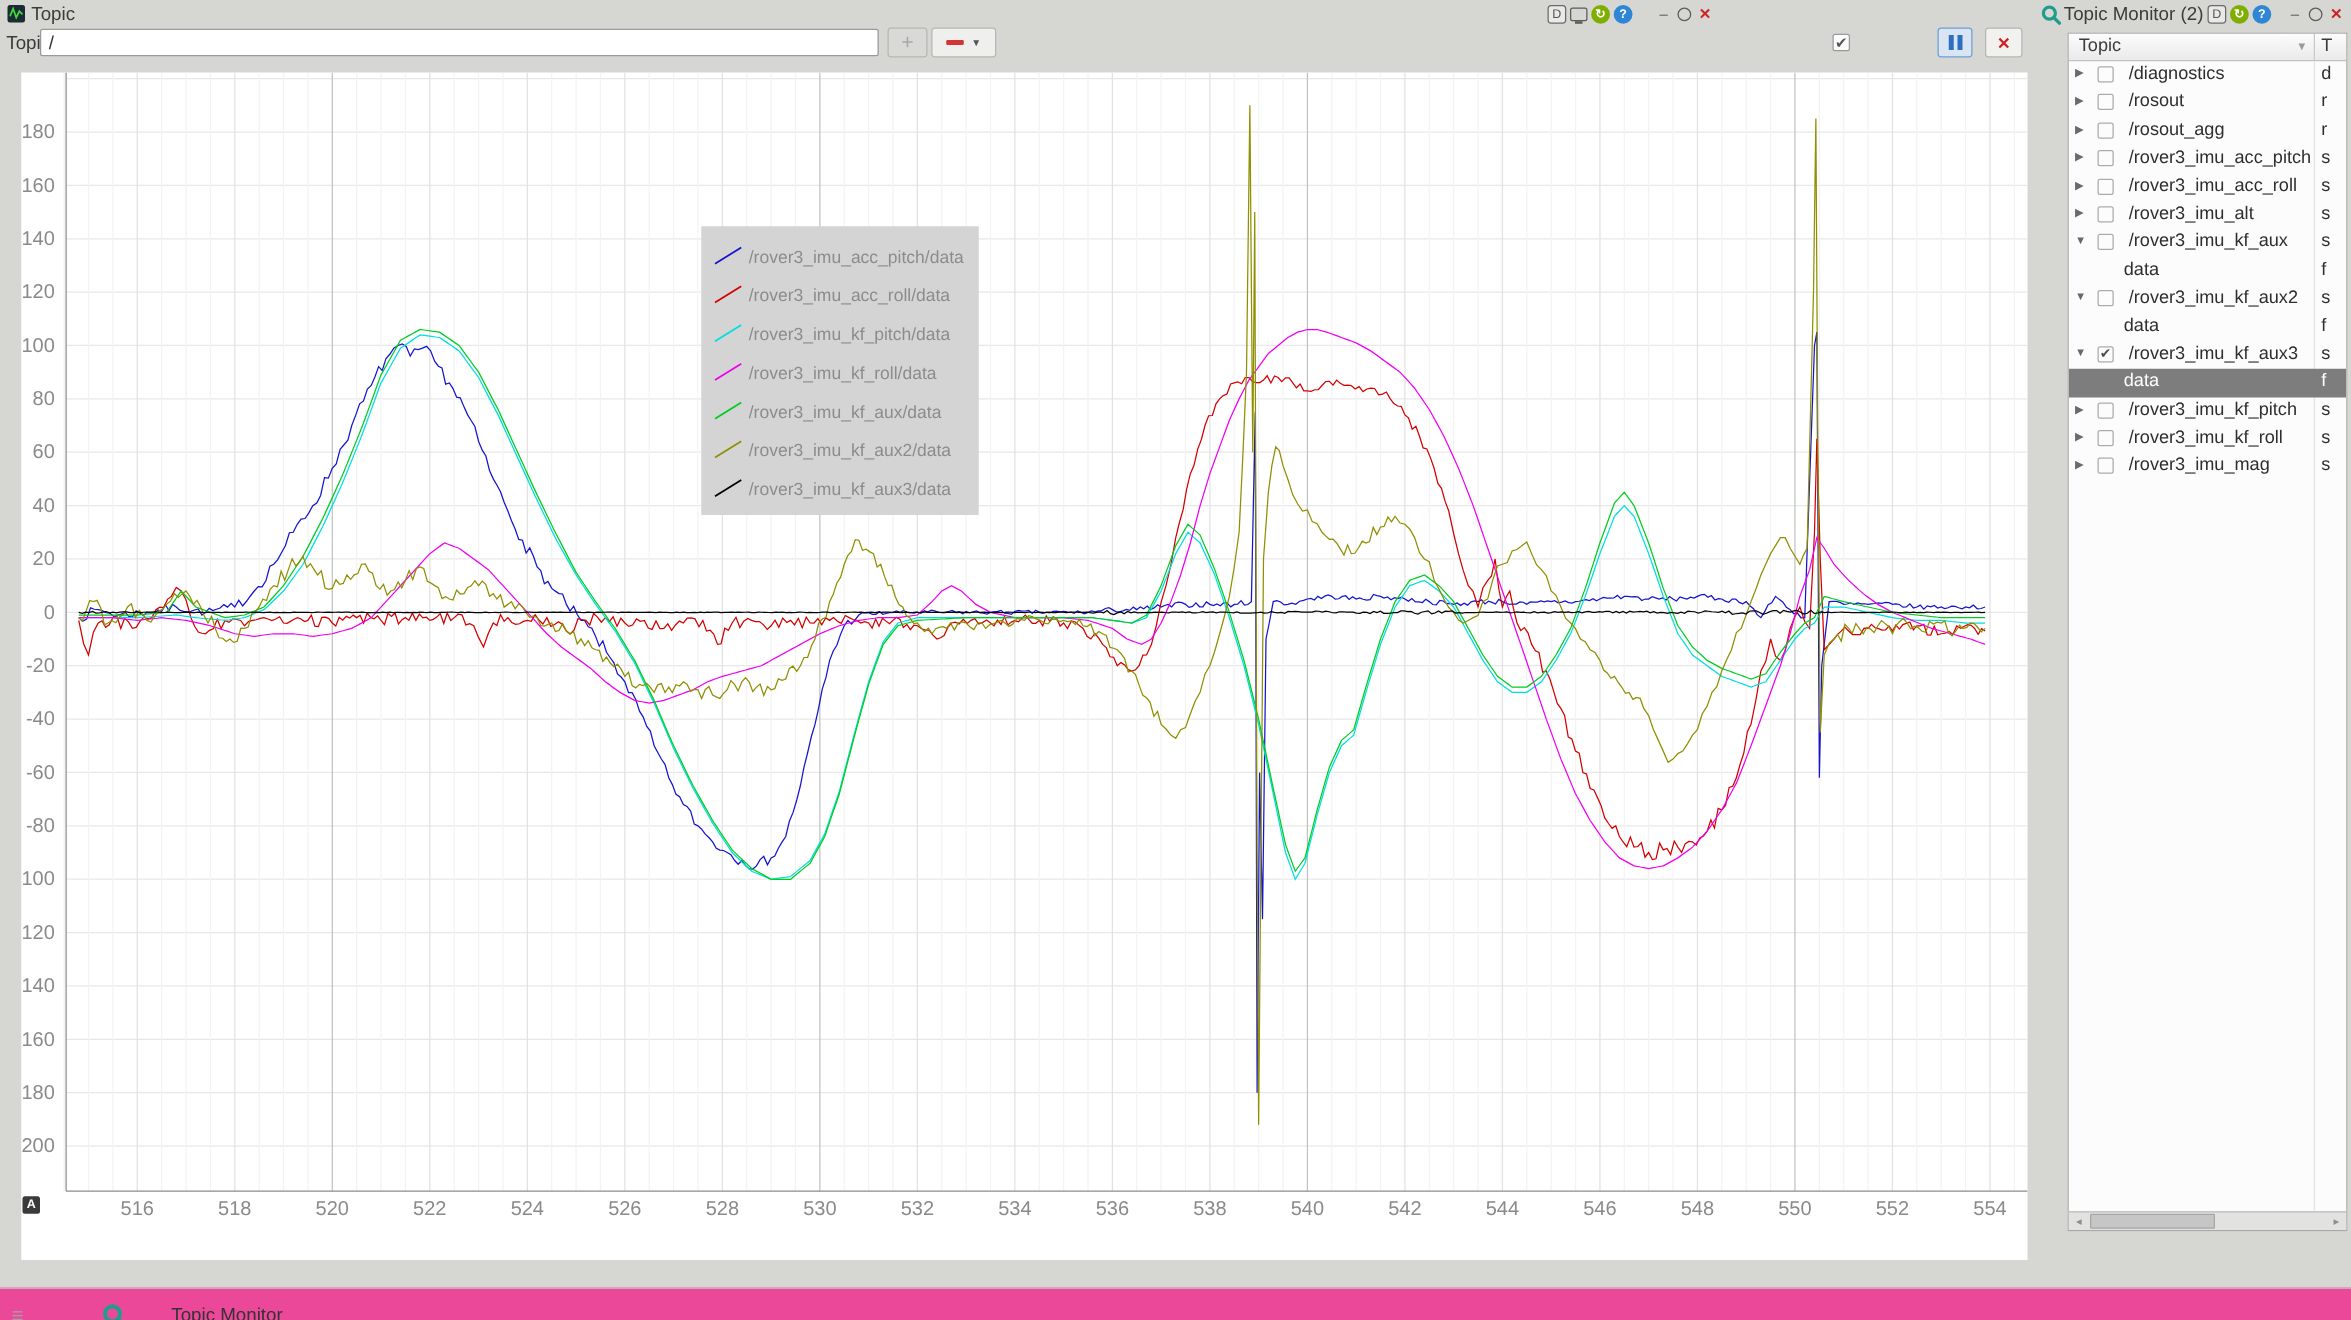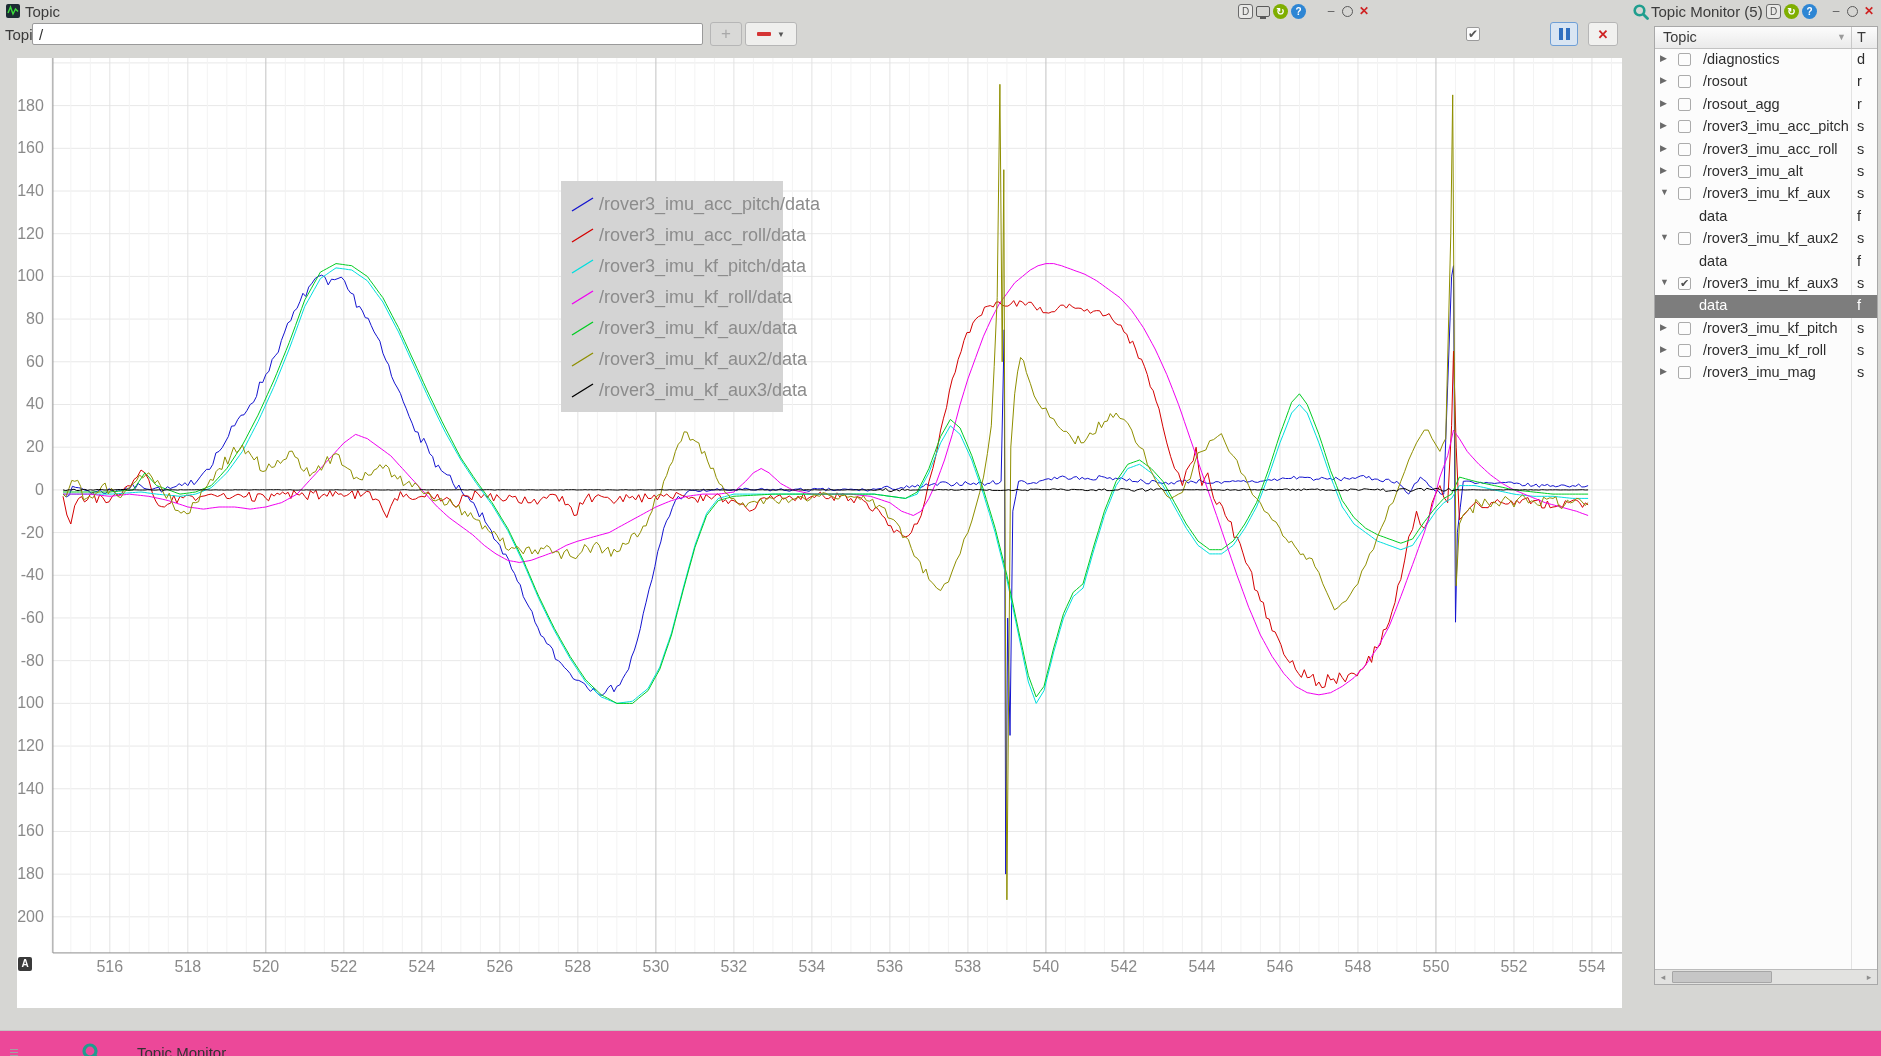--- a/index.html
+++ b/index.html
@@ -37,21 +37,21 @@
   #autoscroll-lbl { position:absolute; left:1486px; top:3px; font-size:15px; color:#404040;margin-top:46px; }
   #pause-btn { left:1550px; width:28px; background:#d9e5f2; border-color:#6f9fd6; gap:3px; }
   #pause-btn i { display:block; width:4px; height:12px; background:#2f6fc0; }
   #clear-btn { left:1588px; width:30px; background:#f1f1ef; color:#cf2222; font-weight:bold; font-size:13px; }
   
   #canvas { left:17px; top:58px; width:1605px; height:950px; background:#ffffff; }
   #legend { position:absolute; left:544px; top:123px; width:222px; background:#d4d4d4;
     padding:8px 0 6px 8px; }
   .leg-row { display:flex; align-items:center; height:31px; }
   .leg-row svg { flex:0 0 30px; }
-  .leg-row span { font-size:18px; color:#8c8c8c; white-space:nowrap; }
+  .leg-row span { font-size:14px; color:#8c8c8c; white-space:nowrap; }
   #abtn { position:absolute; left:1px; top:899px; width:14px; height:14px; background:#3a3a3a;
     color:#fff; font-size:10px; font-weight:bold; text-align:center; line-height:14px; border-radius:2px; }
   
   #right-dock { left:1627px; top:0; width:254px; height:1030px; }
   #right-dock .titlebar { padding-left:5px; }
   #topic-table { position:absolute; left:27px; top:26px; width:224px; height:959px;
     border:1px solid #a8a8a8; background:#fcfcfc; overflow:hidden; }
   #tt-header { height:22px; background:linear-gradient(#fcfcfc,#eaeaea); border-bottom:1px solid #c2c2c2;
     position:relative; font-size:14.5px; color:#3a3a3a; }
   #tt-header .h1 { position:absolute; left:8px; top:2px; }
@@ -321,21 +321,21 @@
     <div id="abtn">A</div>
   </div>
 </div>
 
 <div id="right-dock" class="abs">
   <div class="titlebar">
     <svg width="17" height="17" style="margin-right:2px;">
       <circle cx="7.5" cy="7.5" r="4.8" fill="none" stroke="#1f9e8e" stroke-width="2.6"></circle>
       <line x1="11.5" y1="11.5" x2="15.5" y2="15.5" stroke="#1f9e8e" stroke-width="2.8" stroke-linecap="round"></line>
     </svg>
-    <span>Topic Monitor (5)</span>
+    <span>Topic Monitor (2)</span>
     <span class="tb-icons" style="margin-right:4px;">
       <span class="dicon">D</span>
       <span class="circbtn" style="background:#7fae00;">↻</span>
       <span class="circbtn" style="background:#2e86d4;">?</span>
       <span class="winbtn" style="margin-left:8px;">–</span>
       <span class="maxo"></span>
       <span class="winbtn close">✕</span>
     </span>
   </div>
 

